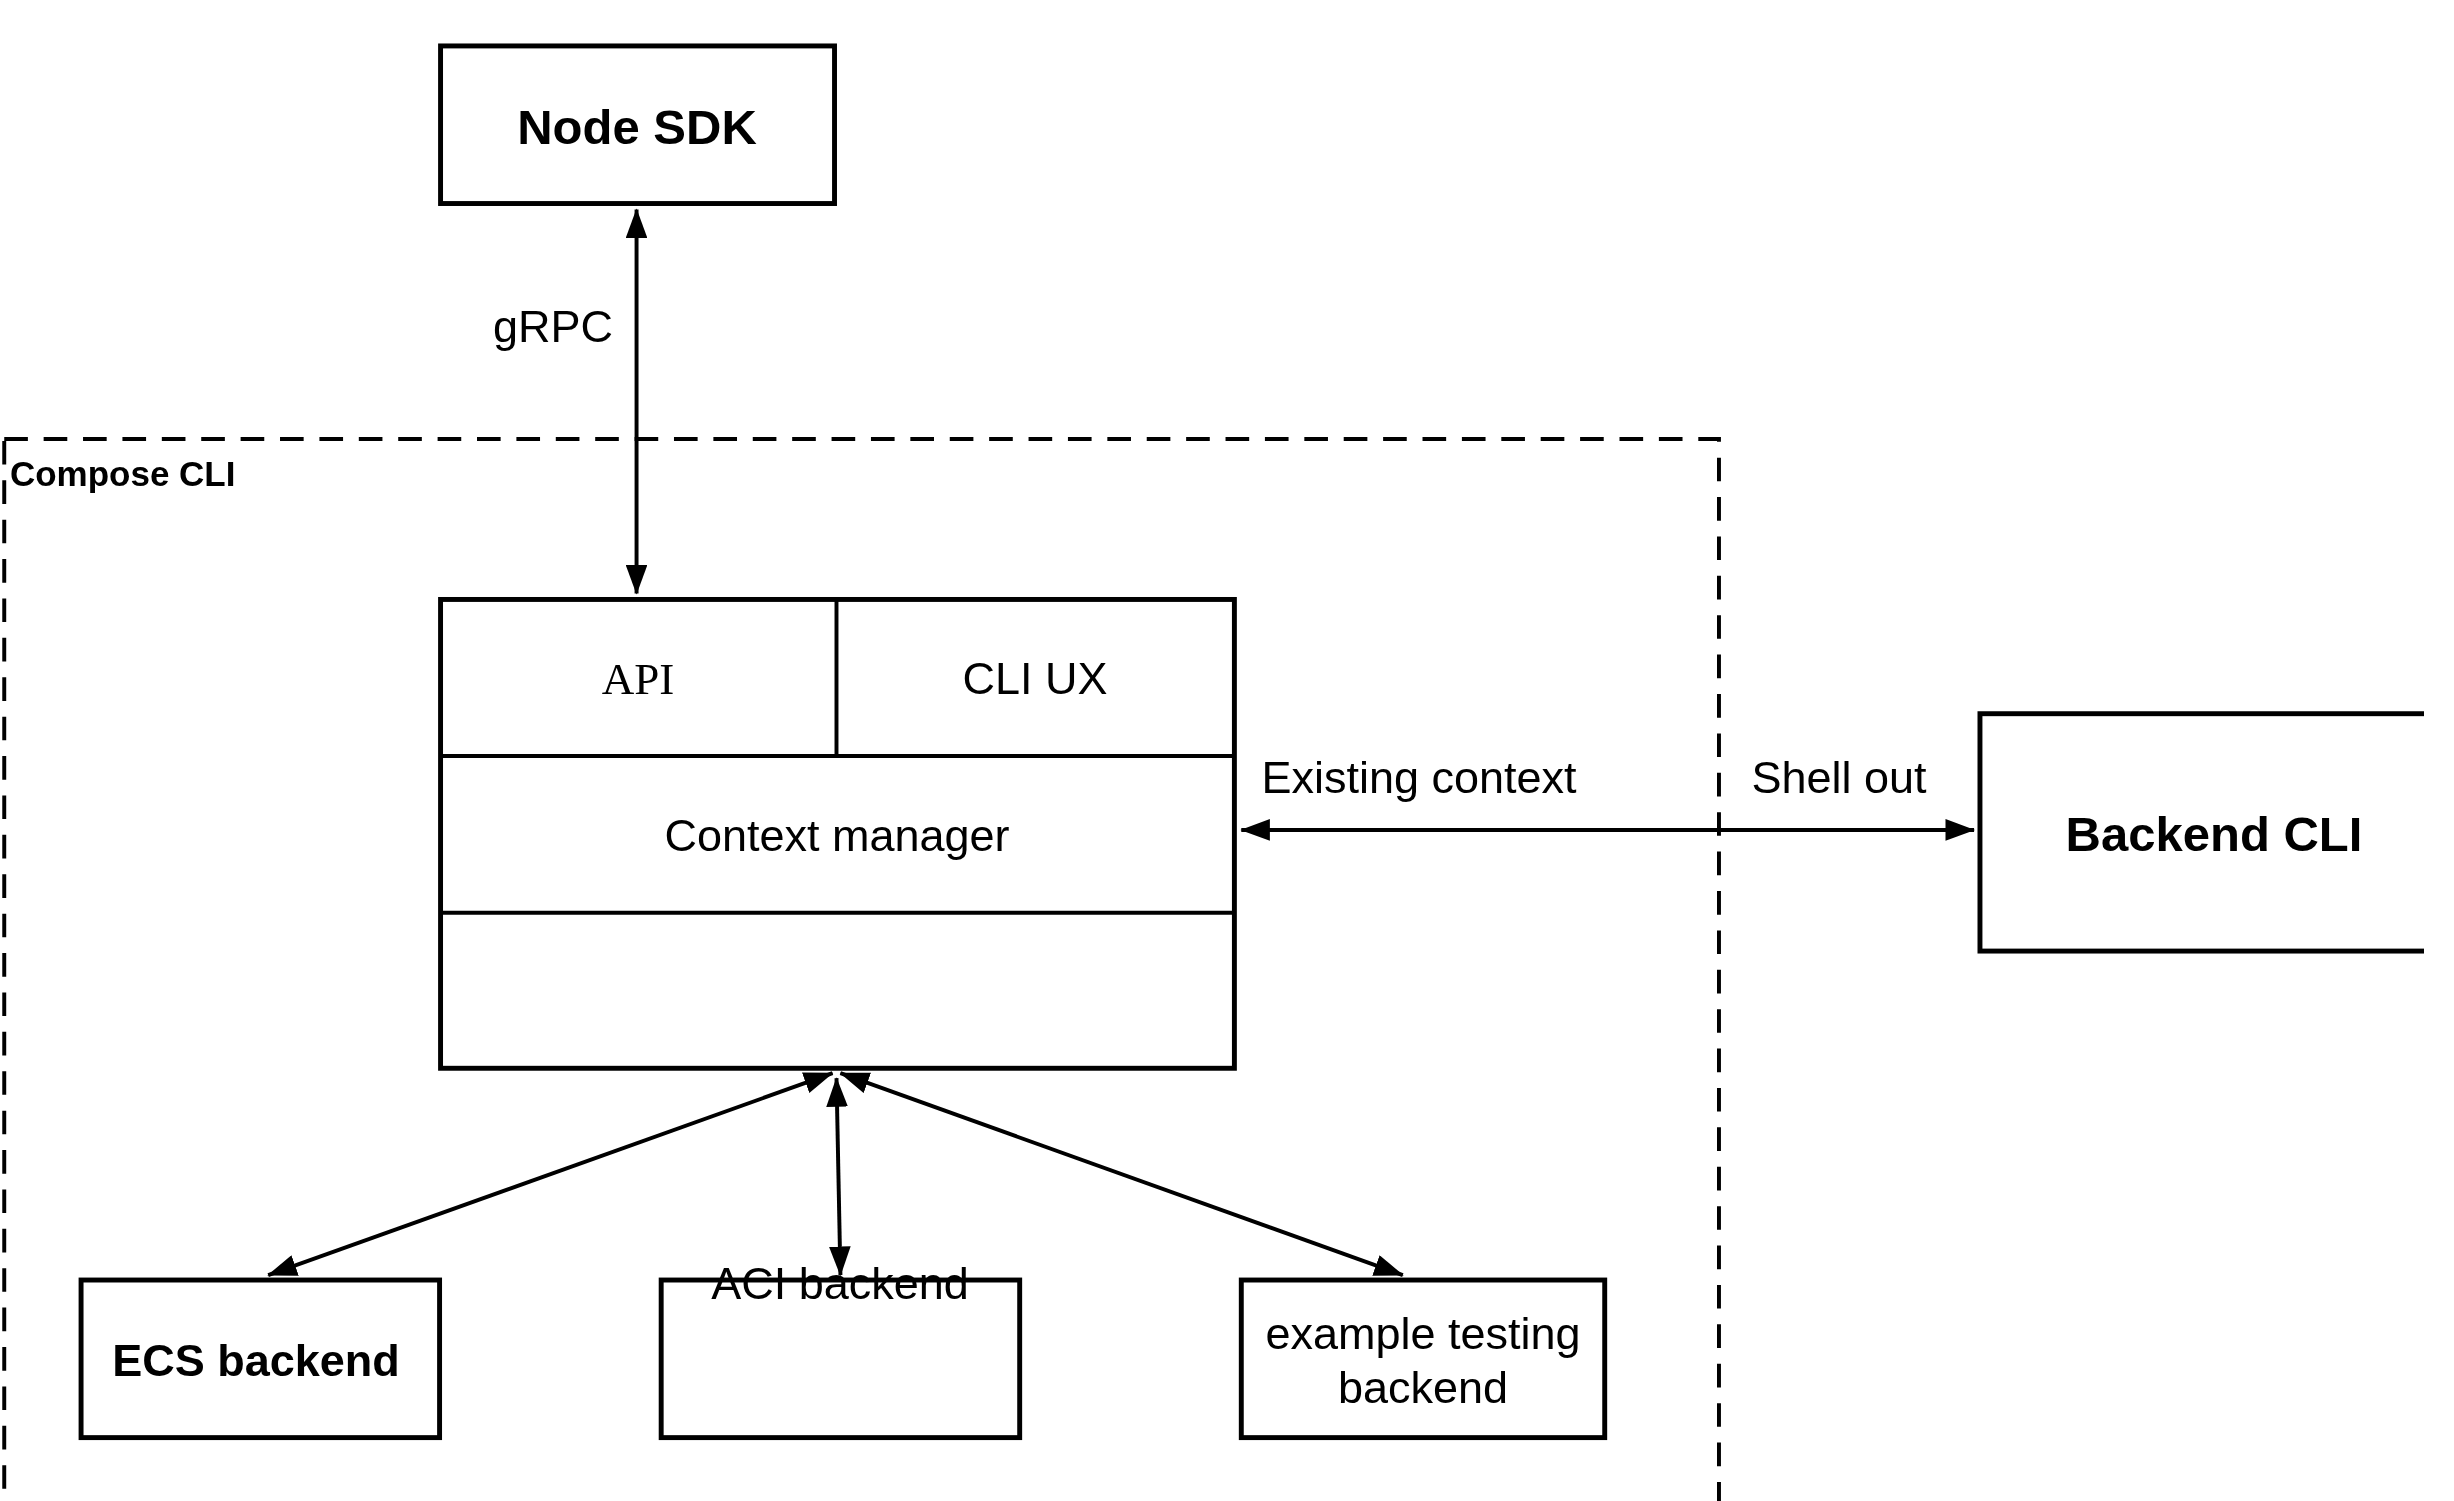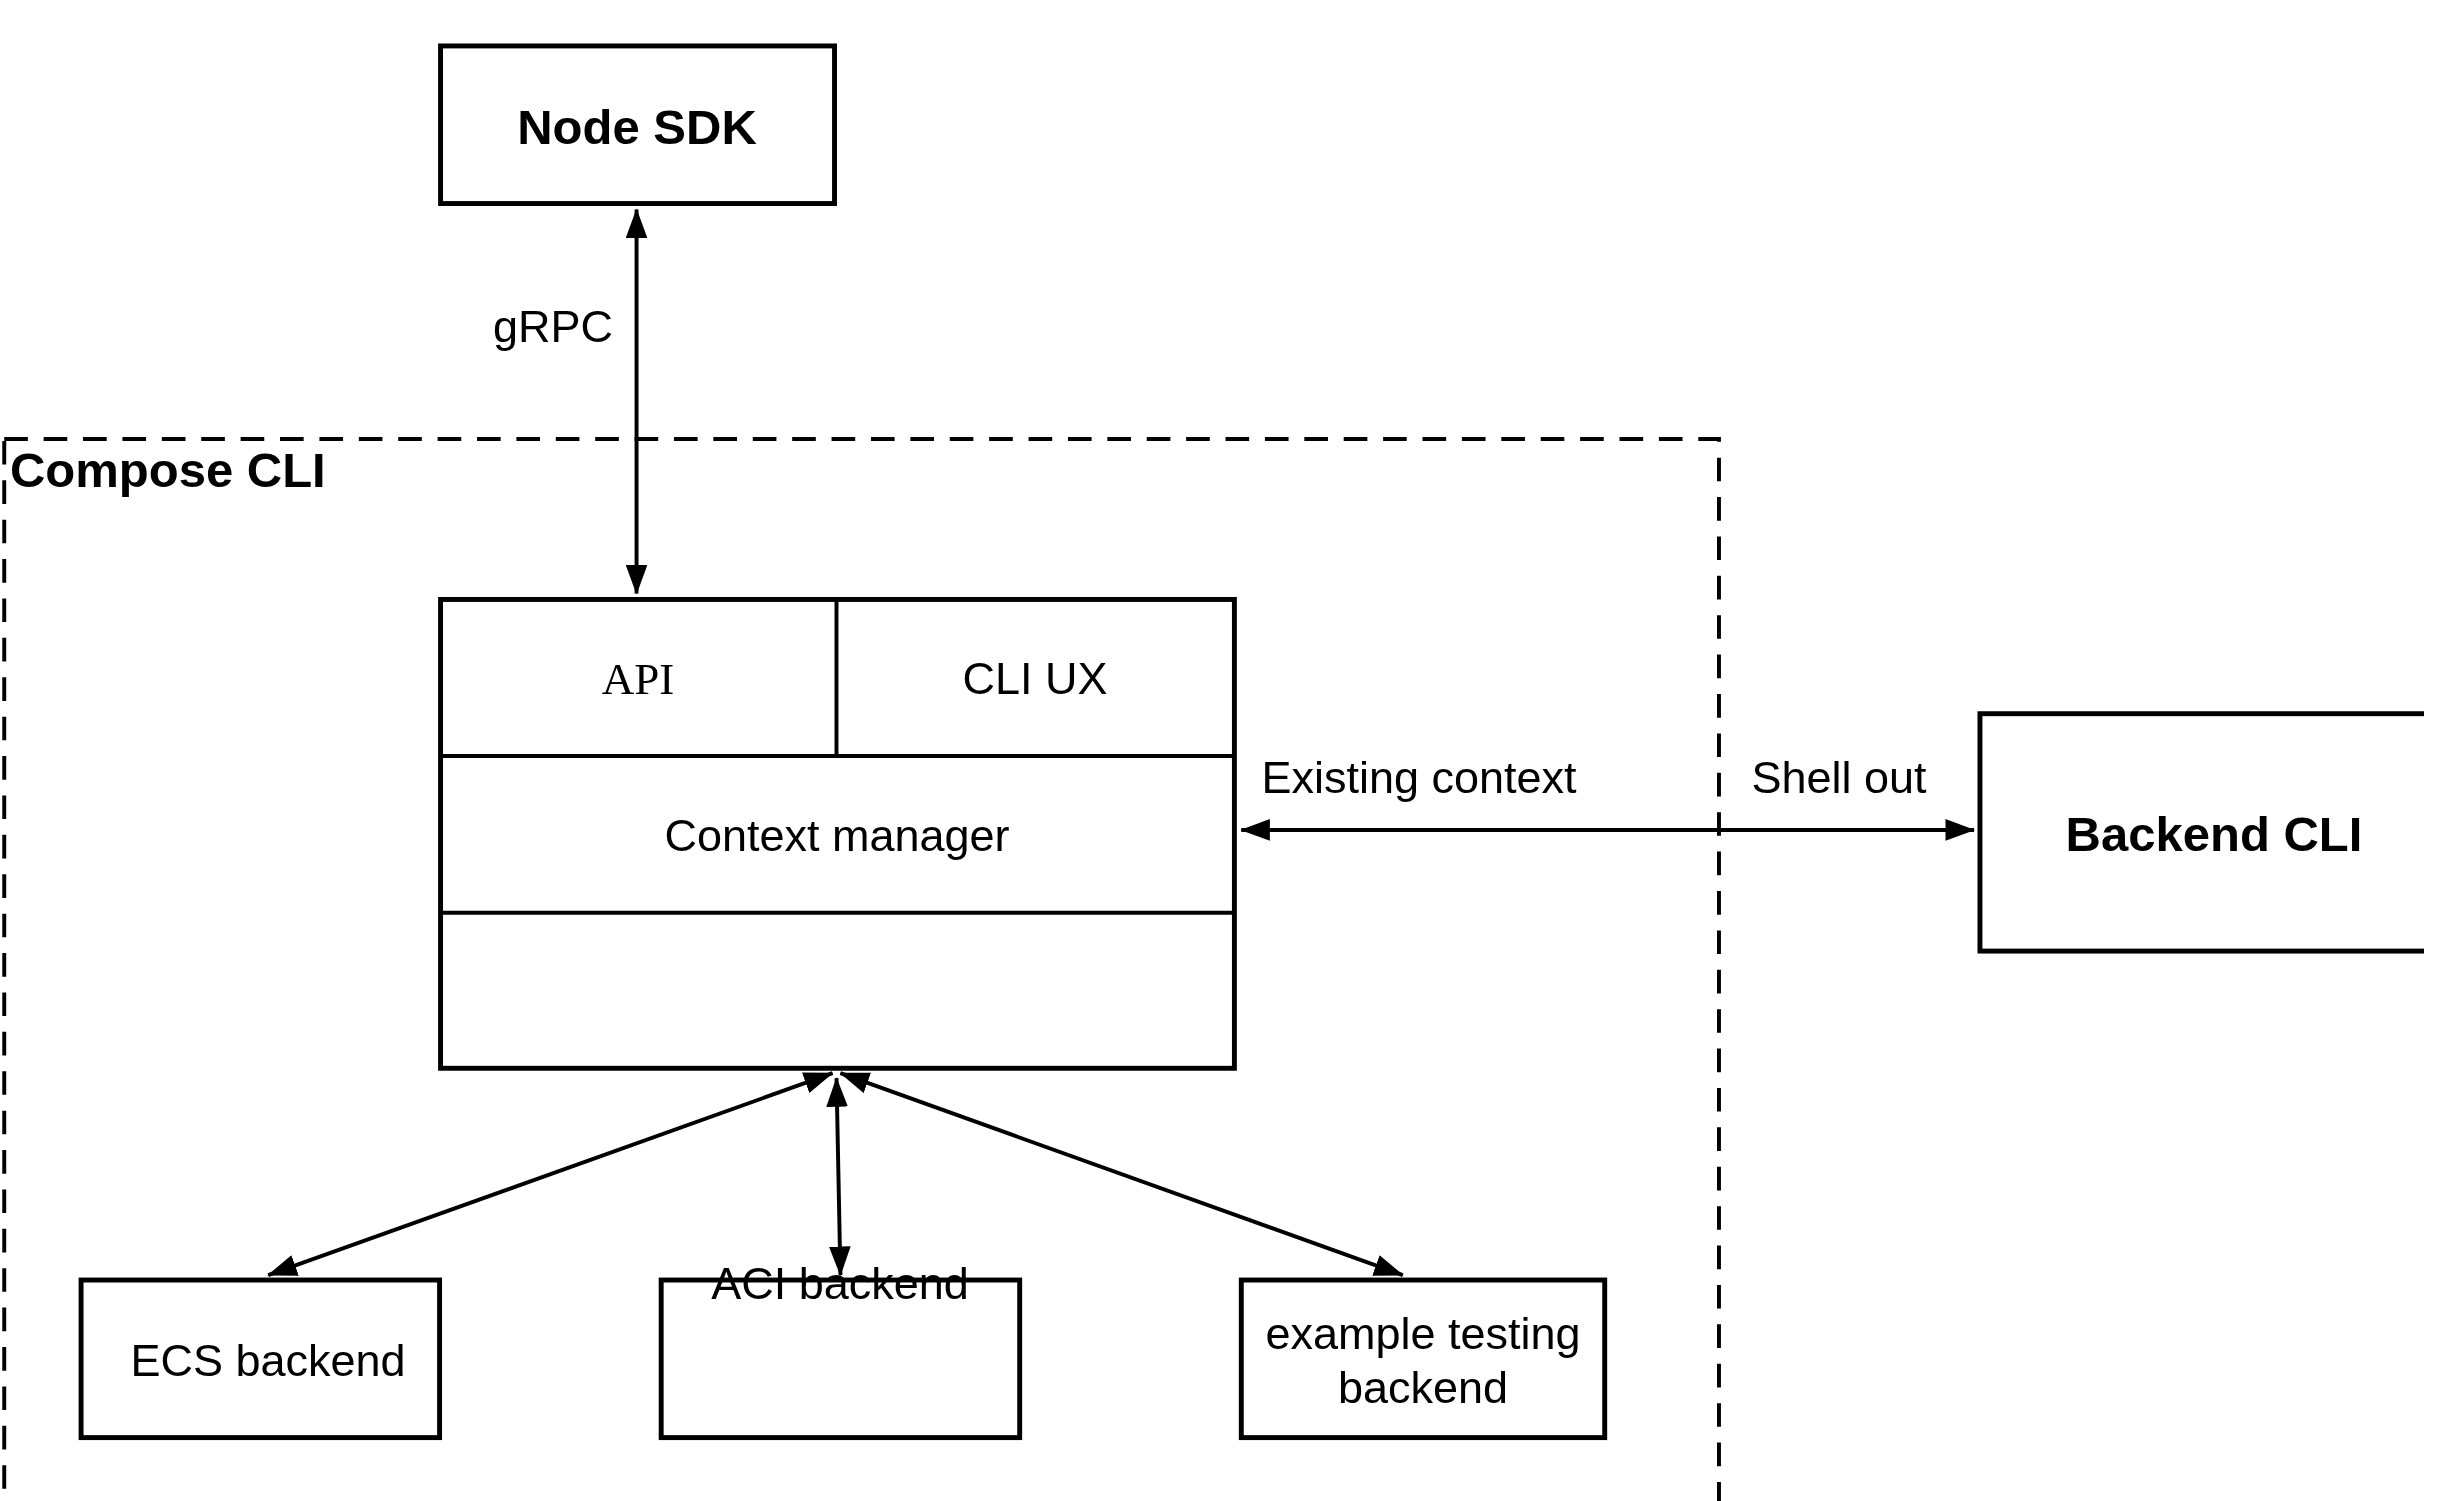--- a/index.html
+++ b/index.html
@@ -39,23 +39,23 @@
     font-size: 49px;
   }
   .label.wrap {
     white-space: normal;
     width: 355px;
   }
   .corner-label {
     position: absolute;
     transform: none;
     left: 9.9px;
-    top: 400px;
+    top: 412px;
     font-weight: bold;
-    font-size: 49px;
+    font-size: 35px;
     line-height: 1.15;
     white-space: nowrap;
   }
 </style>
 </head>
 <body>
 
 <div id="canvas">
 
   <svg id="wires" viewBox="0 0 2492 1524" xmlns="http://www.w3.org/2000/svg">
@@ -102,20 +102,20 @@
 
   <div class="label" style="left:837px; top:794px;">Context manager</div>
 
 
   <div class="label" style="left:1419px; top:736px;">Existing context</div>
 
   <div class="label" style="left:1839px; top:736px;">Shell out</div>
 
   <div class="label bold" style="left:2214px; top:792px;">Backend CLI</div>
 
-  <div class="label" style="left:268px; top:1319px;">ECS backend</div>
+  <div class="label" style="left:256px; top:1319px;font-weight:bold;">ECS backend</div>
 
   <div class="label" style="left:840px; top:1242px;">ACI backend</div>
 
   <div class="label wrap" style="left:1423px; top:1319px;">example testing backend</div>
 
 </div>
 
 
 </body></html>

